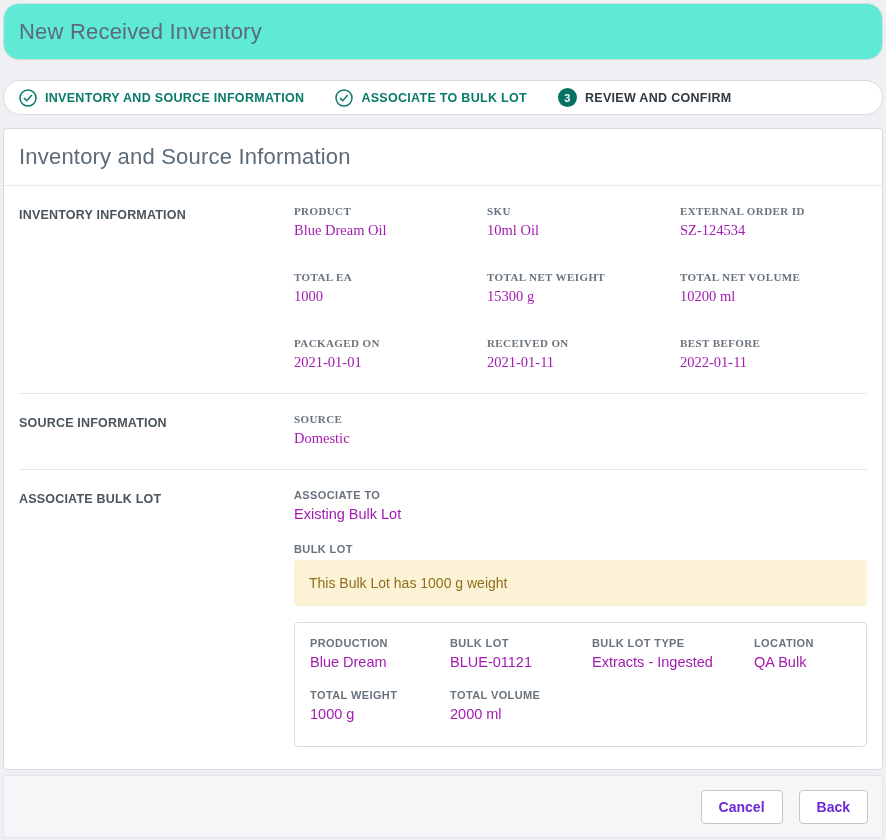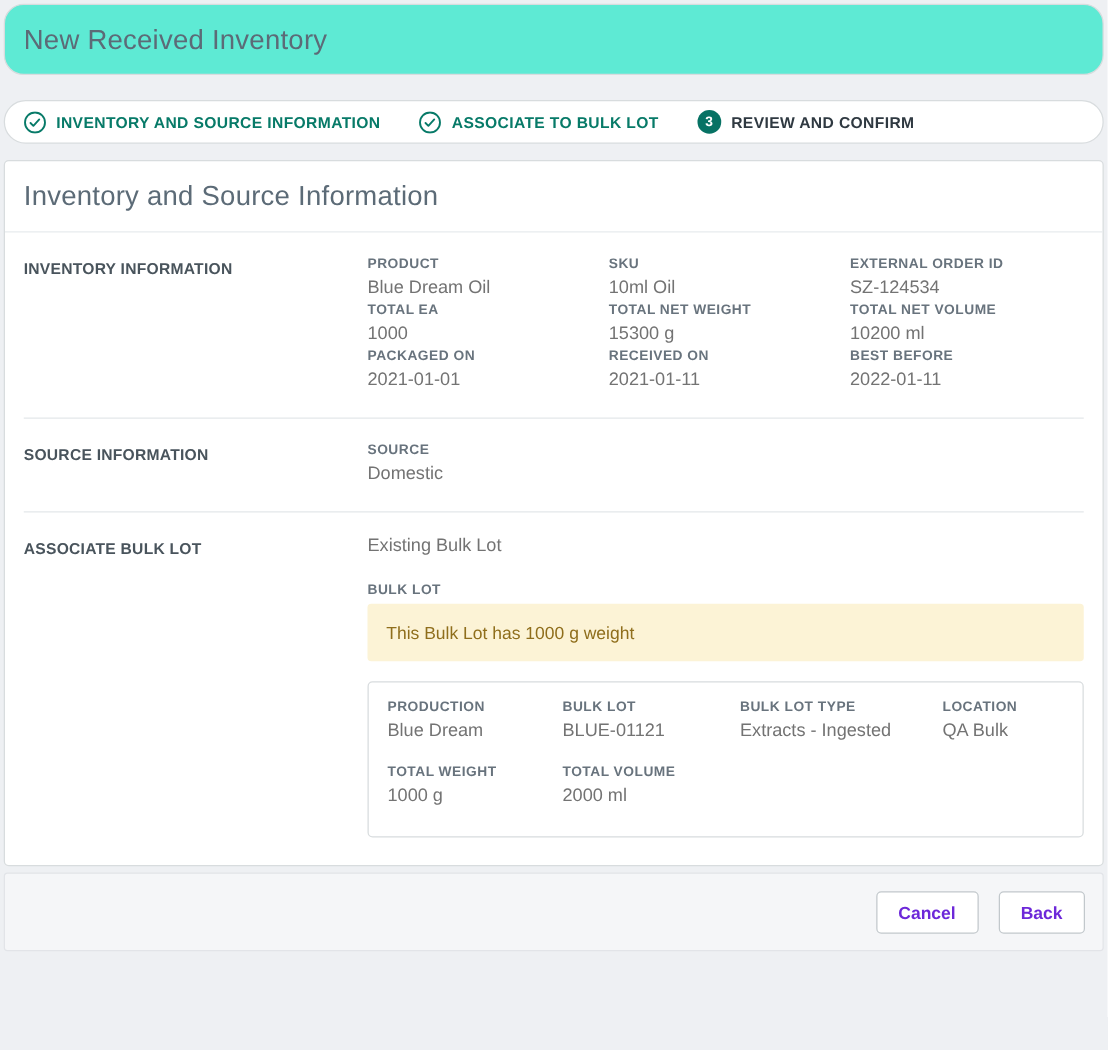--- a/index.html
+++ b/index.html
@@ -84,32 +84,33 @@
     font-size: 12.5px;
     font-weight: 700;
     color: #49545c;
     letter-spacing: .2px;
     padding-top: 3px;
   }
   .divider { border-top: 1px solid #e4e7ea; margin: 0 15px; }
   .fields-grid {
     display: grid;
     grid-template-columns: 193px 193px 1fr;
-    row-gap: 4px;
+    row-gap: 32px;
     flex: 1;
+    font-family: Liberation Serif, serif;
   }
   .field-label {
     font-size: 11px;
     font-weight: 700;
     color: #68737d;
     letter-spacing: .4px;
     margin-bottom: 5px;
     text-transform: uppercase;
   }
-  .field-value { font-size: 14.5px; color: #737373; }
+  .field-value { font-size: 14.5px; color: #a21caf; }
   
   .assoc-fields { flex: 1; }
   .bulk-lot-label { margin-top: 21px; }
   .warning-banner {
     margin-top: 4px;
     background: #fcf3d6;
     color: #8f6e1c;
     font-size: 14px;
     padding: 15px;
     border-radius: 3px;
@@ -251,20 +252,21 @@
       </div>
     </div>
   </div>
 
   <div class="divider"></div>
 
   <div class="section">
     <div class="section-label">ASSOCIATE BULK LOT</div>
     <div class="assoc-fields">
       <div class="field">
+        <div class="field-label">ASSOCIATE TO</div>
         <div class="field-value">Existing Bulk Lot</div>
       </div>
 
       <div class="field-label bulk-lot-label">BULK LOT</div>
 
       <div class="warning-banner">This Bulk Lot has 1000 g weight</div>
 
       <div class="bulk-card">
         <div class="bulk-grid">
           <div class="field">

